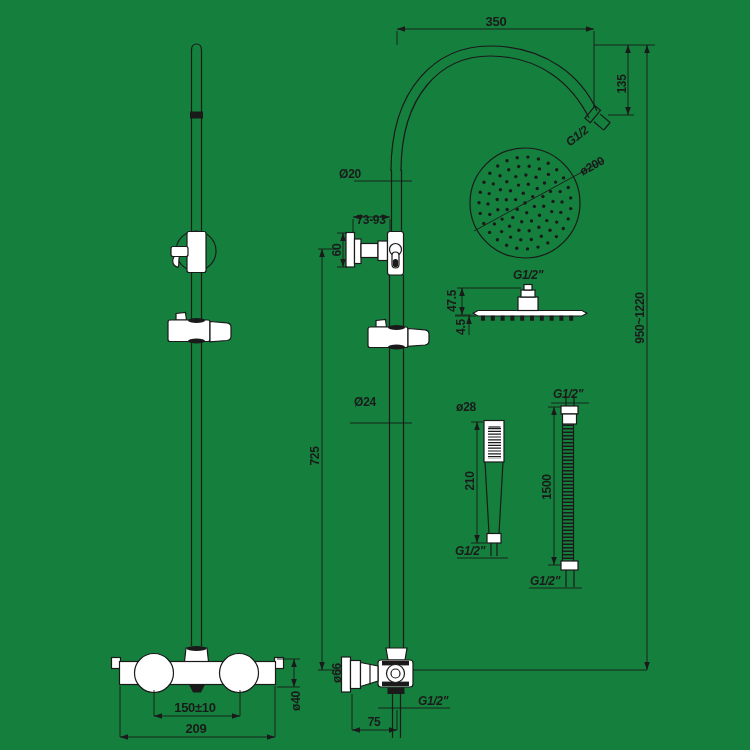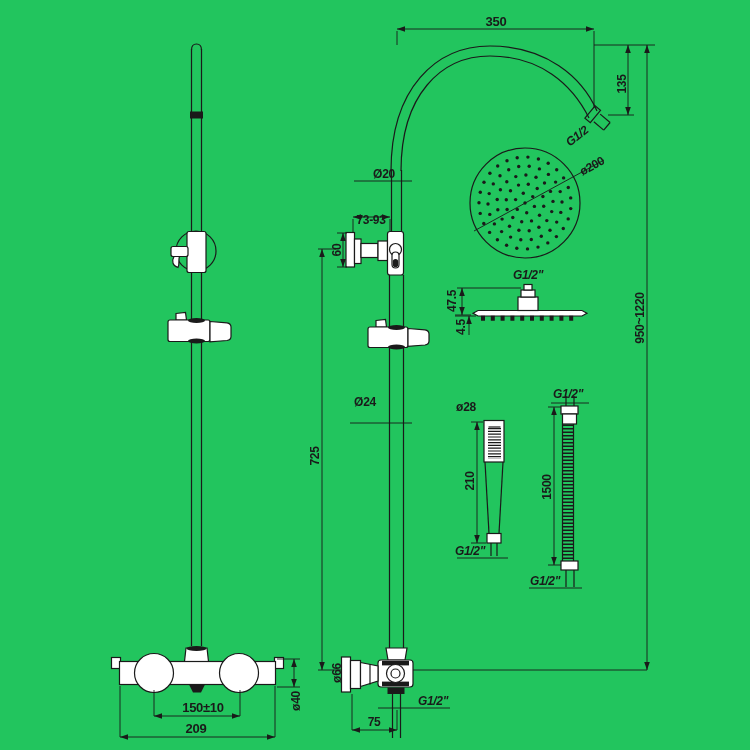--- a/index.html
+++ b/index.html
@@ -1,16 +1,16 @@
 <!DOCTYPE html>
 <html><head>
 <meta charset="utf-8">
 <style>
   html,body{margin:0;padding:0;background:#ffffff;}
-  .canvas{position:relative;width:750px;height:750px;background:#22c55e;overflow:hidden;
+  .canvas{position:relative;width:750px;height:750px;background:#15803d;overflow:hidden;
           font-family:"Liberation Sans","DejaVu Sans",sans-serif;}
   svg{position:absolute;left:0;top:0;}
   .lbl{position:absolute;transform:translate(-50%,-50%);white-space:nowrap;
        font-weight:bold;font-size:12px;color:#1a1a1a;letter-spacing:-0.3px;line-height:1;}
   .lbl.big{font-size:13px;}
   .lbl.v{transform:translate(-50%,-50%) rotate(-90deg);}
   .lbl.r29{transform:translate(-50%,-50%) rotate(-29deg);}
   .lbl.r38{transform:translate(-50%,-50%) rotate(-38deg);}
   .lbl.th{font-style:italic;}
   .part{fill:none;stroke:#1a1a1a;stroke-width:1.2;}
@@ -277,34 +277,34 @@
     <line class="dim" x1="397" y1="710" x2="397" y2="730"></line>
     <line class="dim" x1="352" y1="730" x2="397" y2="730" marker-start="url(#ar)" marker-end="url(#ar)"></line>
     <line class="dim" x1="378" y1="708" x2="450" y2="708"></line>
   </g>
 </svg>
 
   <span class="lbl big" style="left:496px;top:21px">350</span>
   <span class="lbl v" style="left:622px;top:84px">135</span>
   <span class="lbl r38 th" style="left:577px;top:136px">G1/2</span>
   <span class="lbl r29" style="left:592px;top:166px">ø200</span>
-  <span class="lbl" style="left:384px;top:174px">Ø20</span>
+  <span class="lbl" style="left:350px;top:174px">Ø20</span>
   <span class="lbl" style="left:371px;top:220px">73-93</span>
   <span class="lbl v" style="left:337px;top:250px">60</span>
   <span class="lbl th" style="left:528px;top:275px">G1/2"</span>
   <span class="lbl v" style="left:452px;top:301px">47.5</span>
   <span class="lbl v" style="left:461px;top:327px">4.5</span>
   <span class="lbl v" style="left:640px;top:318px">950~1220</span>
   <span class="lbl v" style="left:315px;top:456px">725</span>
   <span class="lbl" style="left:365px;top:402px">Ø24</span>
   <span class="lbl" style="left:466px;top:407px">ø28</span>
   <span class="lbl v" style="left:470px;top:481px">210</span>
   <span class="lbl th" style="left:470px;top:551px">G1/2"</span>
   <span class="lbl th" style="left:568px;top:394px">G1/2"</span>
   <span class="lbl v" style="left:547px;top:487px">1500</span>
   <span class="lbl th" style="left:545px;top:581px">G1/2"</span>
   <span class="lbl v" style="left:337px;top:673px">ø66</span>
   <span class="lbl" style="left:374px;top:722px">75</span>
   <span class="lbl th" style="left:433px;top:701px">G1/2"</span>
-  <span class="lbl big" style="left:203px;top:707px">150±10</span>
+  <span class="lbl big" style="left:195px;top:707px">150±10</span>
   <span class="lbl big" style="left:196px;top:728px">209</span>
   <span class="lbl v" style="left:296px;top:701px">ø40</span>
 </div>
 
 </body></html>

